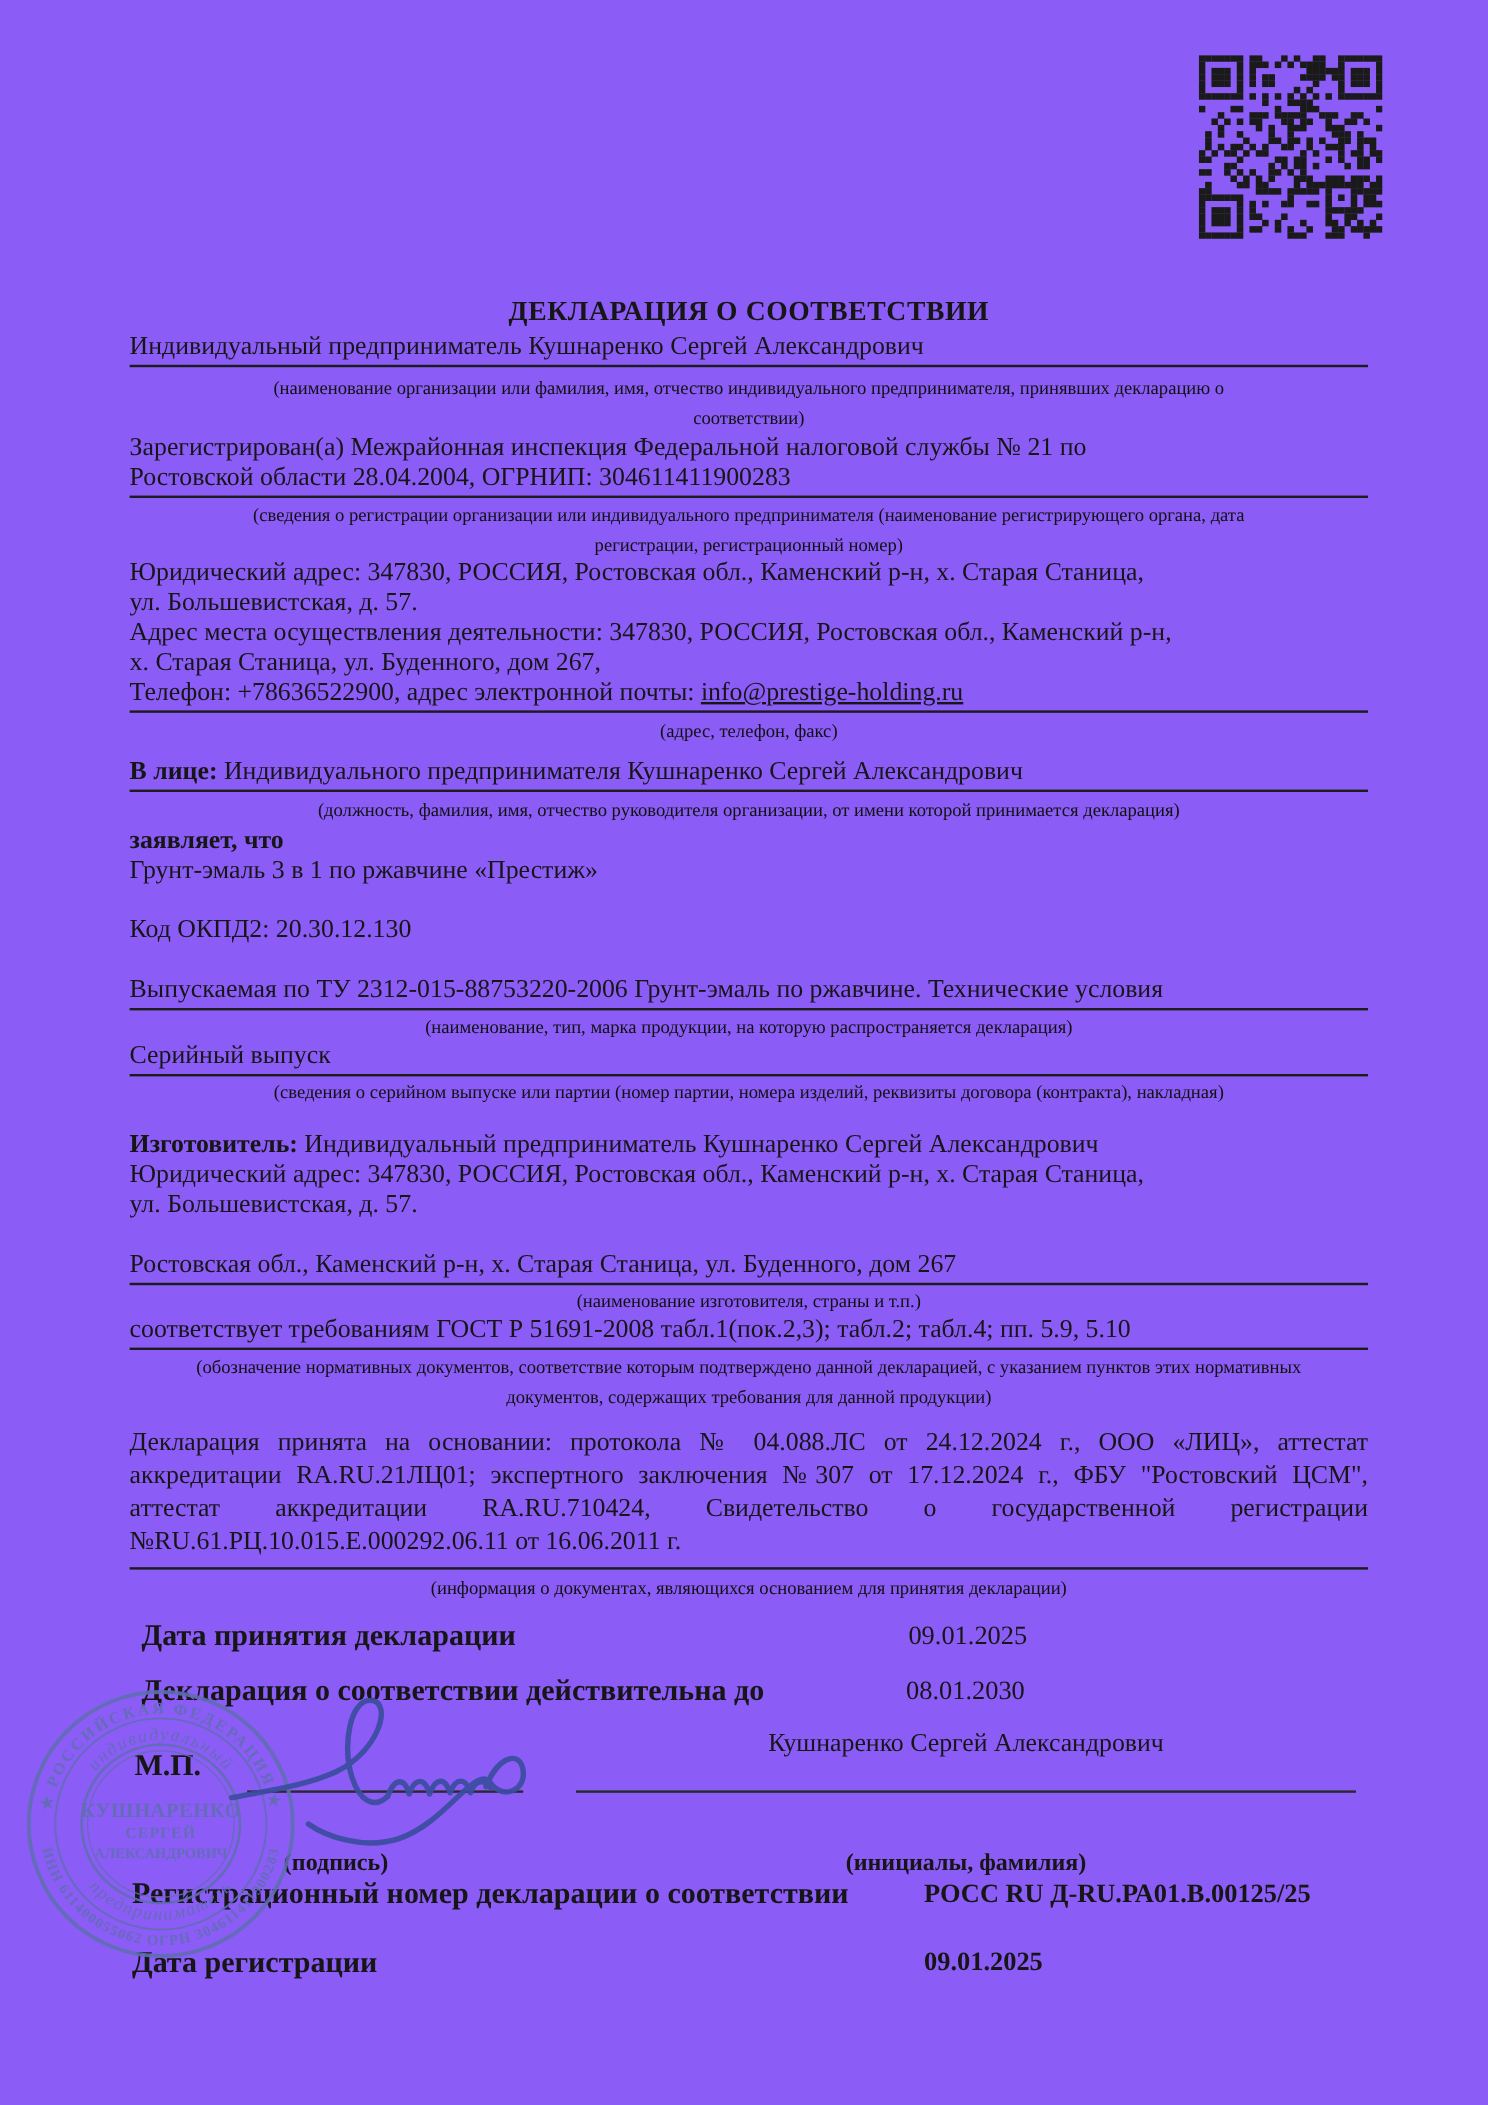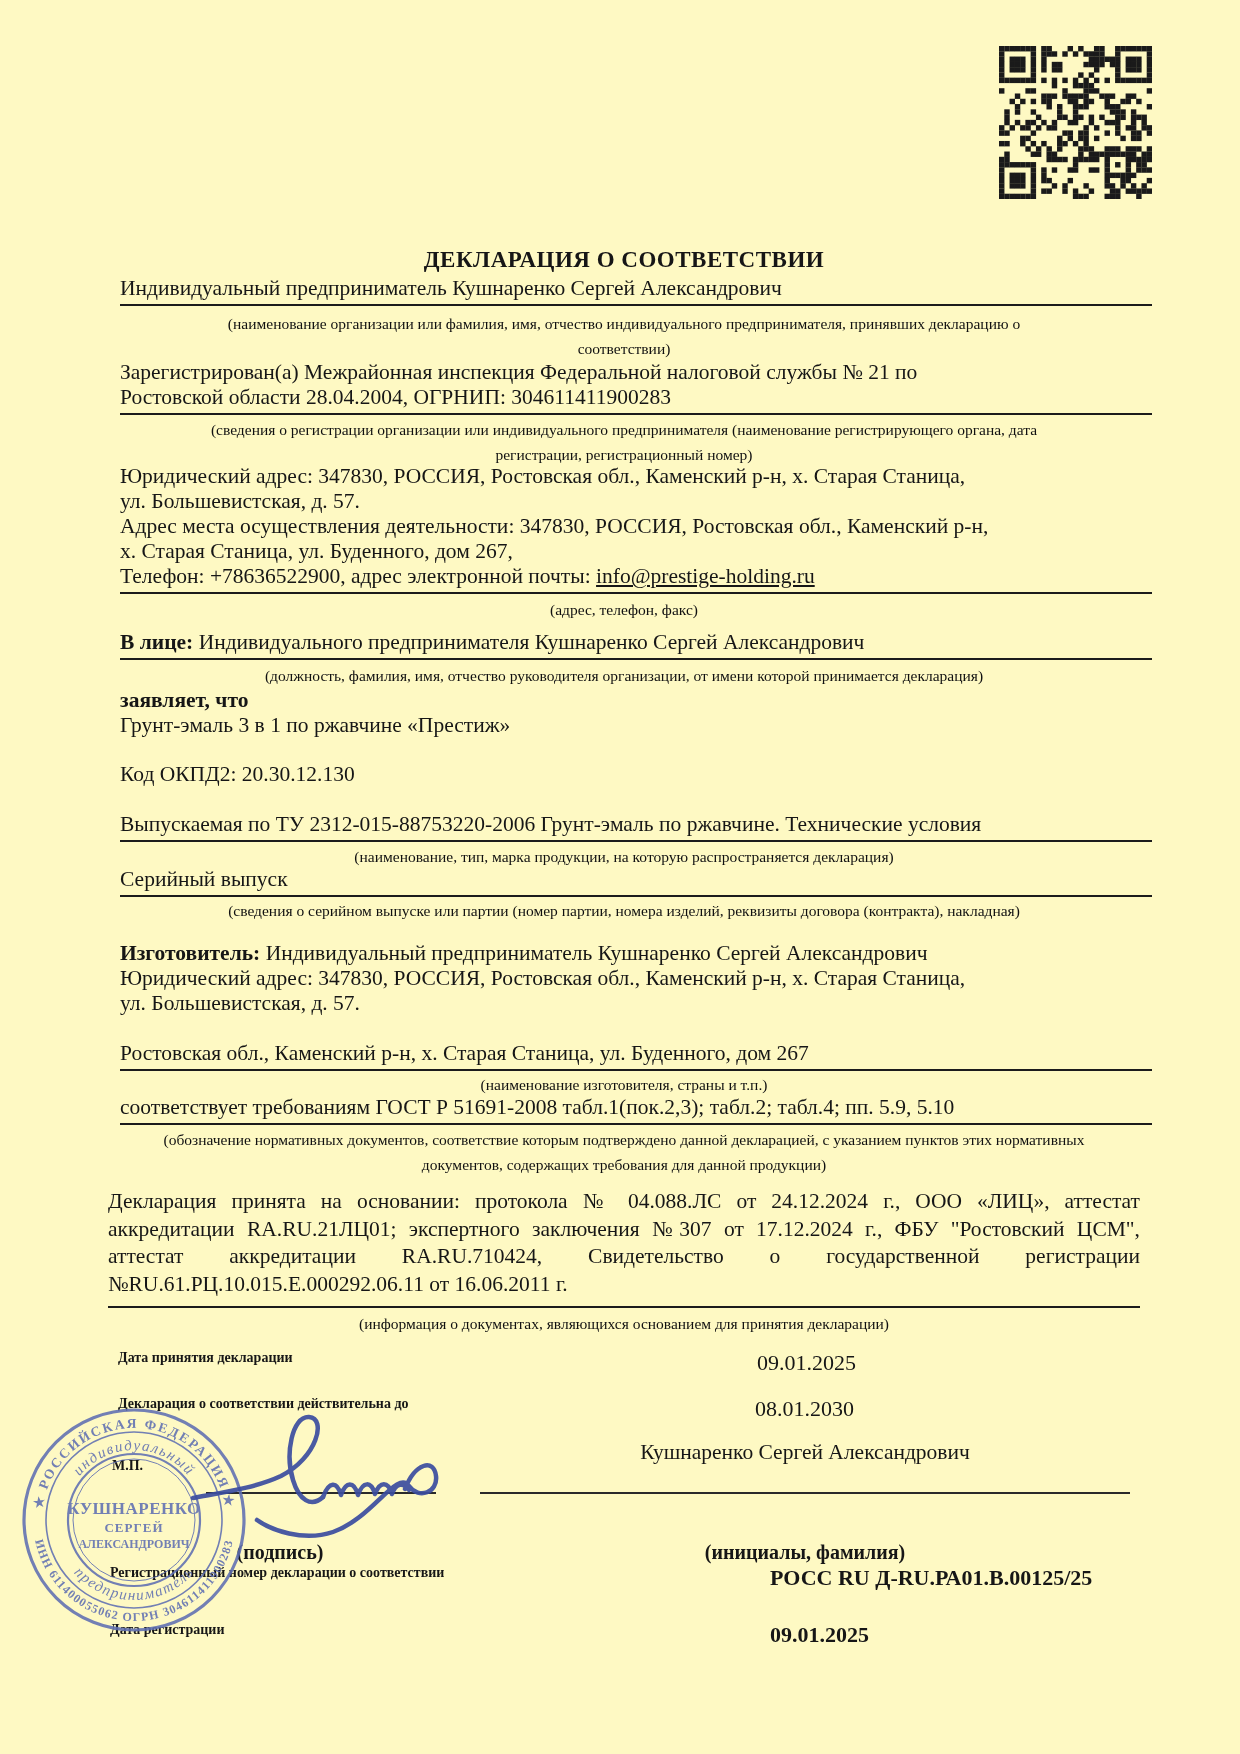--- a/index.html
+++ b/index.html
@@ -1,29 +1,29 @@
 <!DOCTYPE html>
 <html><head>
 <meta charset="utf-8">
 <style>
   html,body{margin:0;padding:0;background:#fff;}
   .page{
-    position:relative; width:1240px; height:1754px; background:#fef9c3;
+    position:relative; width:1240px; height:1754px; background:#8b5cf6;
     font-family:"Liberation Serif", serif; color:#161616; overflow:hidden;
   }
   .abs{position:absolute;}
-  .line{position:absolute; left:108px; width:1032px; font-size:21.5px; line-height:25px; white-space:nowrap;margin-left:12px;}
+  .line{position:absolute; left:108px; width:1032px; font-size:21.5px; line-height:25px; white-space:nowrap;}
   .wrap{white-space:normal;}
   .ul{border-bottom:2px solid #1c1c1c; padding-bottom:3px;}
   .b{font-weight:bold;}
   .cap{position:absolute; left:108px; width:1032px; text-align:center; font-size:15.5px; line-height:25px; color:#111;}
   .cap > span{display:inline-block;}
   .title{position:absolute; left:108px; width:1032px; text-align:center; font-weight:bold; font-size:23px; letter-spacing:.5px;}
   .email{text-decoration:underline;}
-  .row-label{position:absolute; font-weight:bold; font-size:14px; white-space:nowrap;}
+  .row-label{position:absolute; font-weight:bold; font-size:25px; white-space:nowrap;}
   .row-value{position:absolute; font-size:22px; white-space:nowrap;}
   .row-value.b{font-weight:bold;}
   .hline{position:absolute; border-top:2.5px solid #2a2a2a; height:0;}
   .sig-cap{position:absolute; font-weight:bold; font-size:20px; text-align:center;margin-top:44px;}
   .just{position:absolute; left:108px; width:1032px; font-size:21.5px; line-height:27.5px; text-align:justify; border-bottom:2px solid #1c1c1c; padding-bottom:8px;}
   .name-center{position:absolute; text-align:center; font-size:21.5px;}
   #stamp{opacity:.88;}
   #signature{opacity:.92;}
   #qr-box{position:absolute; left:999px; top:46px; width:153px; height:153px;}
 </style>

